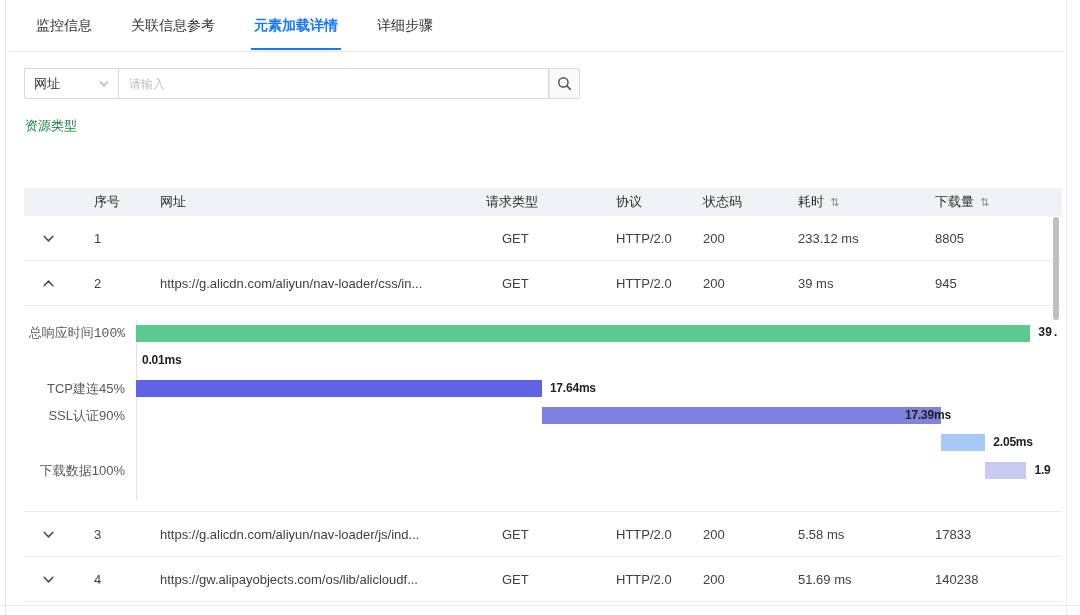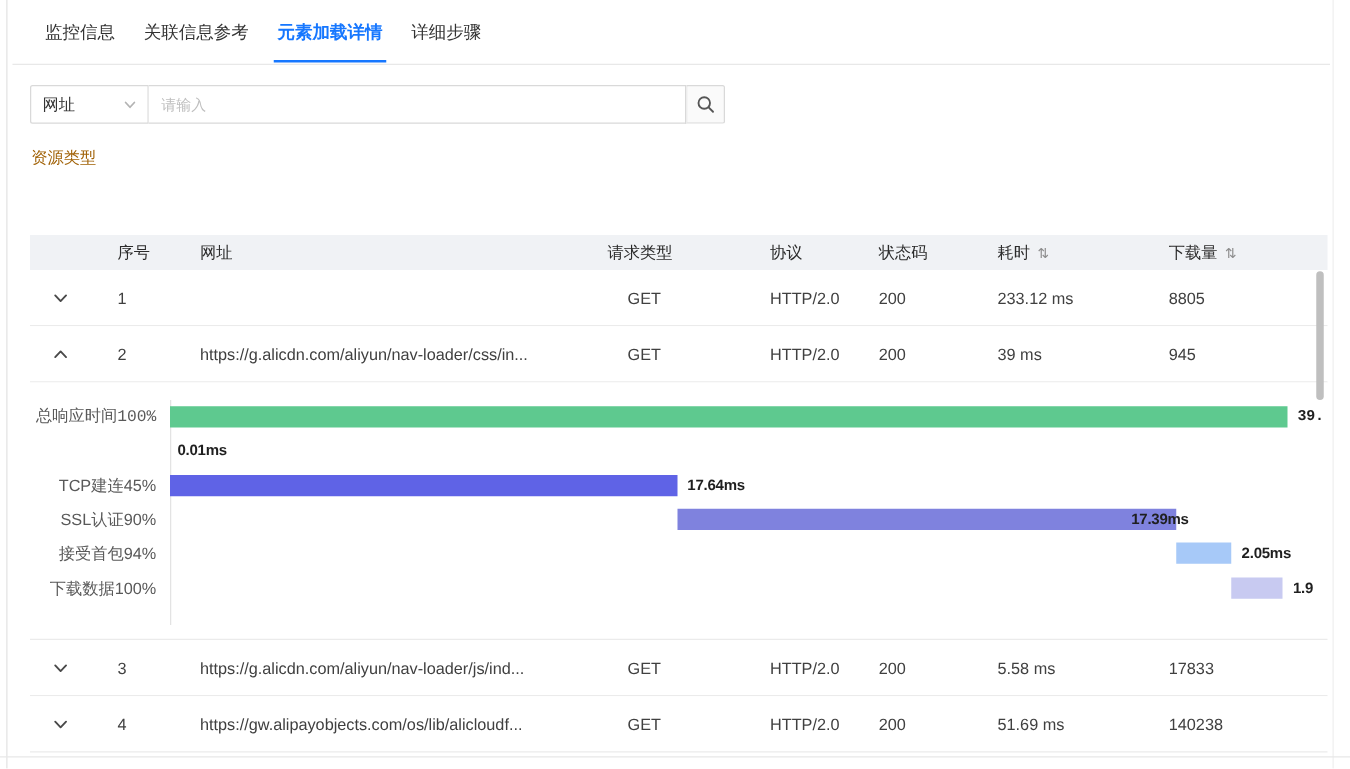--- a/index.html
+++ b/index.html
@@ -6,34 +6,34 @@
   html,body { background:#fff; }
   .app {
     position:relative; width:1080px; height:615px; background:#fff; overflow:hidden;
     font-family:"Liberation Sans","DejaVu Sans",sans-serif; color:#333;
   }
   .panel-left-border { position:absolute; left:5px; top:0; width:1px; height:615px; background:#e4e4e4; }
   .panel-right-border { position:absolute; left:1066px; top:0; width:1px; height:615px; background:#f0f0f0; }
   .panel-bottom-line { position:absolute; left:0; top:605px; width:1080px; height:1px; background:#e8e8e8; }
 
   
-  .tabbar { position:absolute; left:33px; top:17px; display:flex; gap:17px; }
+  .tabbar { position:absolute; left:33px; top:17px; display:flex; gap:33px; }
   .tabbar-border { position:absolute; left:10px; top:51px; width:1054px; height:1px; background:#e8e8e8; }
   .tab { font-size:14px; color:#333; padding:0 3px 13px 3px; border-bottom:2px solid transparent; cursor:pointer; white-space:nowrap; }
   .tab.active { color:#1677ff; font-weight:bold; border-bottom-color:#1677ff; }
 
   
   .search-row { position:absolute; left:24px; top:68px; display:flex; align-items:stretch; height:31px; }
   .field-select { width:95px; border:1px solid #d9d9d9; border-radius:2px 0 0 2px; display:flex; align-items:center; justify-content:space-between; padding:0 9px; font-size:13px; color:#333; background:#fff; cursor:pointer; }
   .search-input { width:430px; border:1px solid #d9d9d9; border-left:none; padding:0 10px; font-size:12px; color:#4d7c0f; outline:none; font-family:inherit; }
   .search-input::placeholder { color:#bfbfbf; }
   .search-btn { width:31px; border:1px solid #d9d9d9; border-left:1px solid #e4e4e4; background:#fafafa; display:flex; align-items:center; justify-content:center; border-radius:0 2px 2px 0; cursor:pointer; }
 
   
-  .res-label { position:absolute; left:25px; top:117px; font-size:13px; color:#a16207; }
+  .res-label { position:absolute; left:25px; top:117px; font-size:13px; color:#15803d; }
   .chips { position:absolute; left:24px; top:136px; display:flex; gap:8px; }
   .chip { border:1px solid #d9d9d9; border-radius:12px; background:#fff; padding:3px 13px; font-size:13px; color:#333; line-height:16px; cursor:pointer; white-space:nowrap; }
   .chip.active { color:#1677ff; border-color:#1677ff; }
 
   
   .table { position:absolute; left:24px; top:188px; width:1038px; }
   .thead { position:relative; height:28px; background:#f0f2f5; }
   .th { position:absolute; top:0; line-height:28px; font-size:13px; color:#2b2b2b; font-weight:500; white-space:nowrap; }
   .sort-ic { font-size:11px; color:#8c8c8c; margin-left:6px; }
   .tr { position:relative; height:45px; border-bottom:1px solid #ebebeb; background:#fff; }
@@ -156,21 +156,20 @@
           <span class="wf-label">TCP建连45%</span>
           <div class="wf-bar" style="left: 112px; width: 405.876px; background: rgb(95, 99, 230);"></div>
           <span class="wf-val" style="left: 525.876px;">17.64ms</span>
         </div>
         <div class="wf-row" style="top: 95.9px;">
           <span class="wf-label">SSL认证90%</span>
           <div class="wf-bar" style="left: 517.876px; width: 398.724px; background: rgb(127, 130, 222);"></div>
           <span class="wf-val" style="left: 881px;">17.39ms</span>
         </div>
         <div class="wf-row" style="top: 123.2px;">
-          <span class="wf-label">接受首包94%</span>
           <div class="wf-bar" style="left: 916.6px; width: 44.7px; background: rgb(167, 201, 248);"></div>
           <span class="wf-val" style="left: 969.3px;">2.05ms</span>
         </div>
         <div class="wf-row" style="top: 150.5px;">
           <span class="wf-label">下载数据100%</span>
           <div class="wf-bar" style="left: 961.3px; width: 41.124px; background: rgb(200, 202, 241);"></div>
           <span class="wf-val" style="left: 1010.42px;">1.9</span>
         </div>
       </div>
 

